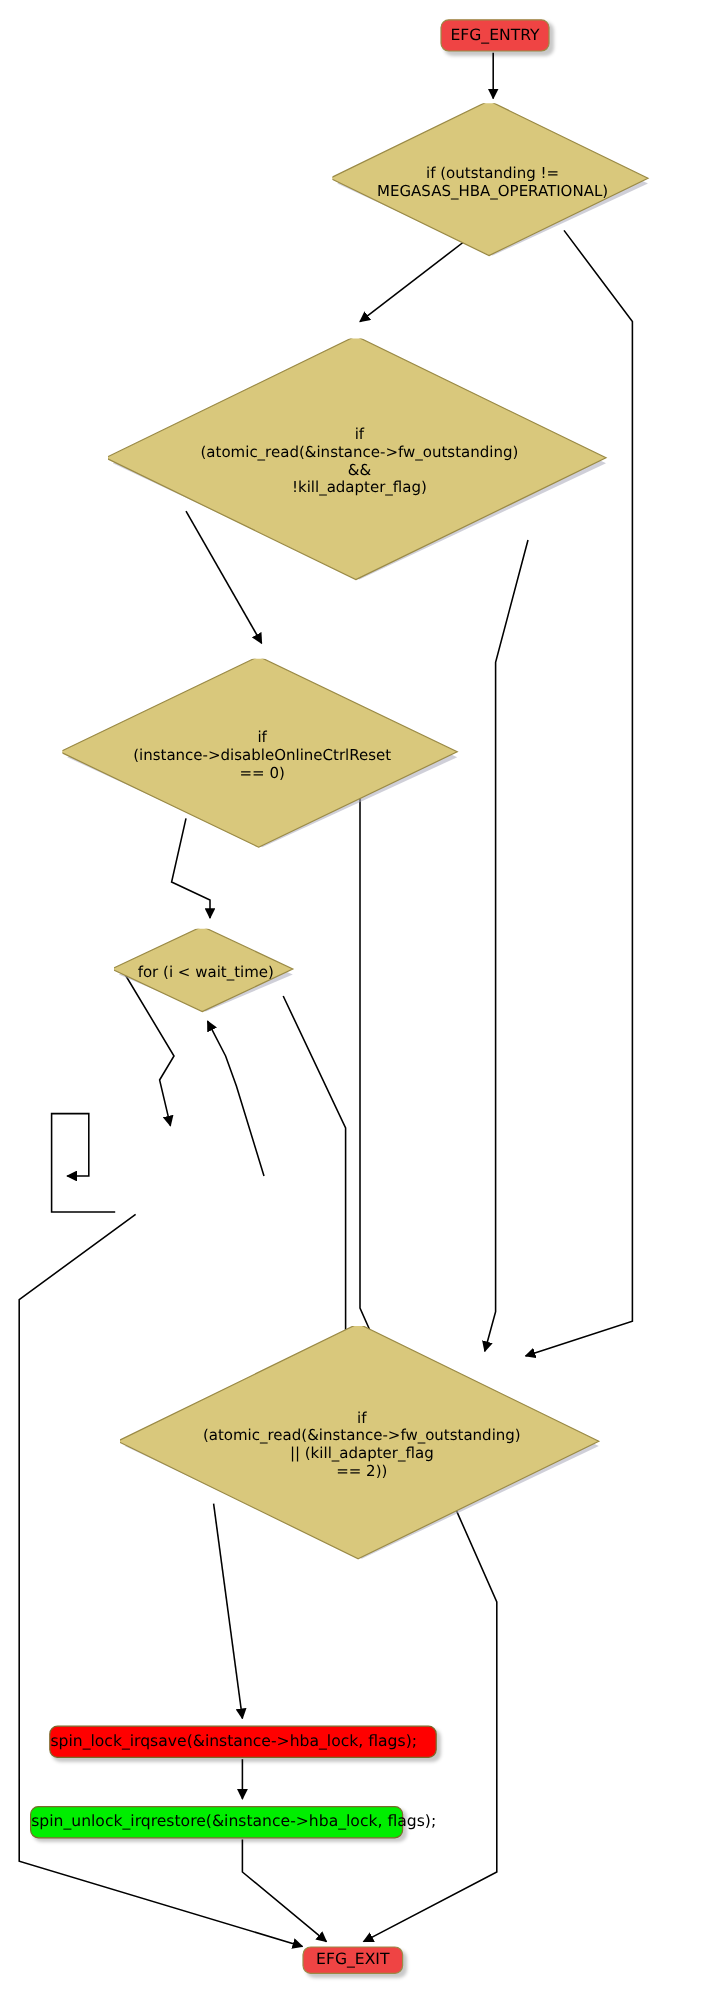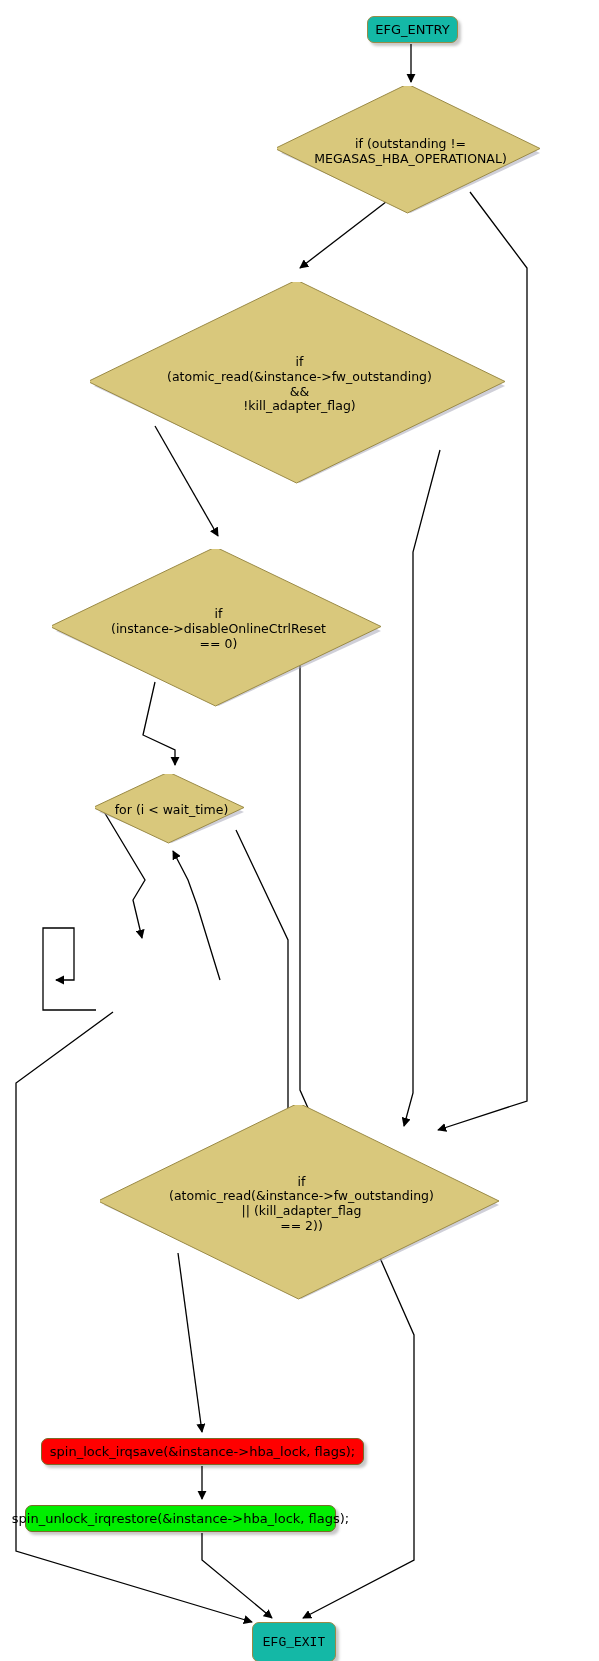--- a/index.html
+++ b/index.html
@@ -22,39 +22,38 @@
     left: 0; top: 0;
     width: 599px;
     height: 1661px;
   }
   .node {
     position: absolute;
     box-sizing: border-box;
   }
   
   .terminator {
-    background: #14b8a6;
+    background: #ef4444;
     border: 1px solid #9a8a46;
     border-radius: 7px;
     box-shadow: 3px 3px 3px rgba(0,0,0,0.22);
     display: flex;
     align-items: center;
     justify-content: center;
     color: #000;
     font-size: 13px;
     white-space: nowrap;
   }
   
   .process {
     border-radius: 7px;
     border: 1px solid #7a6a2a;
     box-shadow: 3px 3px 3px rgba(0,0,0,0.22);
     display: flex;
     align-items: center;
-    justify-content: center;
     color: #000;
     font-size: 13px;
     white-space: nowrap;
   }
   
   .decision {
     display: flex;
     align-items: center;
     justify-content: center;
   }
@@ -177,17 +176,17 @@
   </div>
 
   <div class="node process" style="left:41px; top:1438px; width:323px; height:27px; background:#ff0000;">
     <span>spin_lock_irqsave(&amp;instance-&gt;hba_lock, flags);</span>
   </div>
 
   <div class="node process" style="left:25px; top:1505px; width:311px; height:27px; background:#00ee00;">
     <span>spin_unlock_irqrestore(&amp;instance-&gt;hba_lock, flags);</span>
   </div>
 
-  <div class="node terminator" style="left:252px; top:1622px; width:84px; height:40px;font-family:Liberation Mono, monospace;">
+  <div class="node terminator" style="left:252px; top:1622px; width:84px; height:23px;">
     <span>EFG_EXIT</span>
   </div>
 
 </div>
 
 </body></html>

